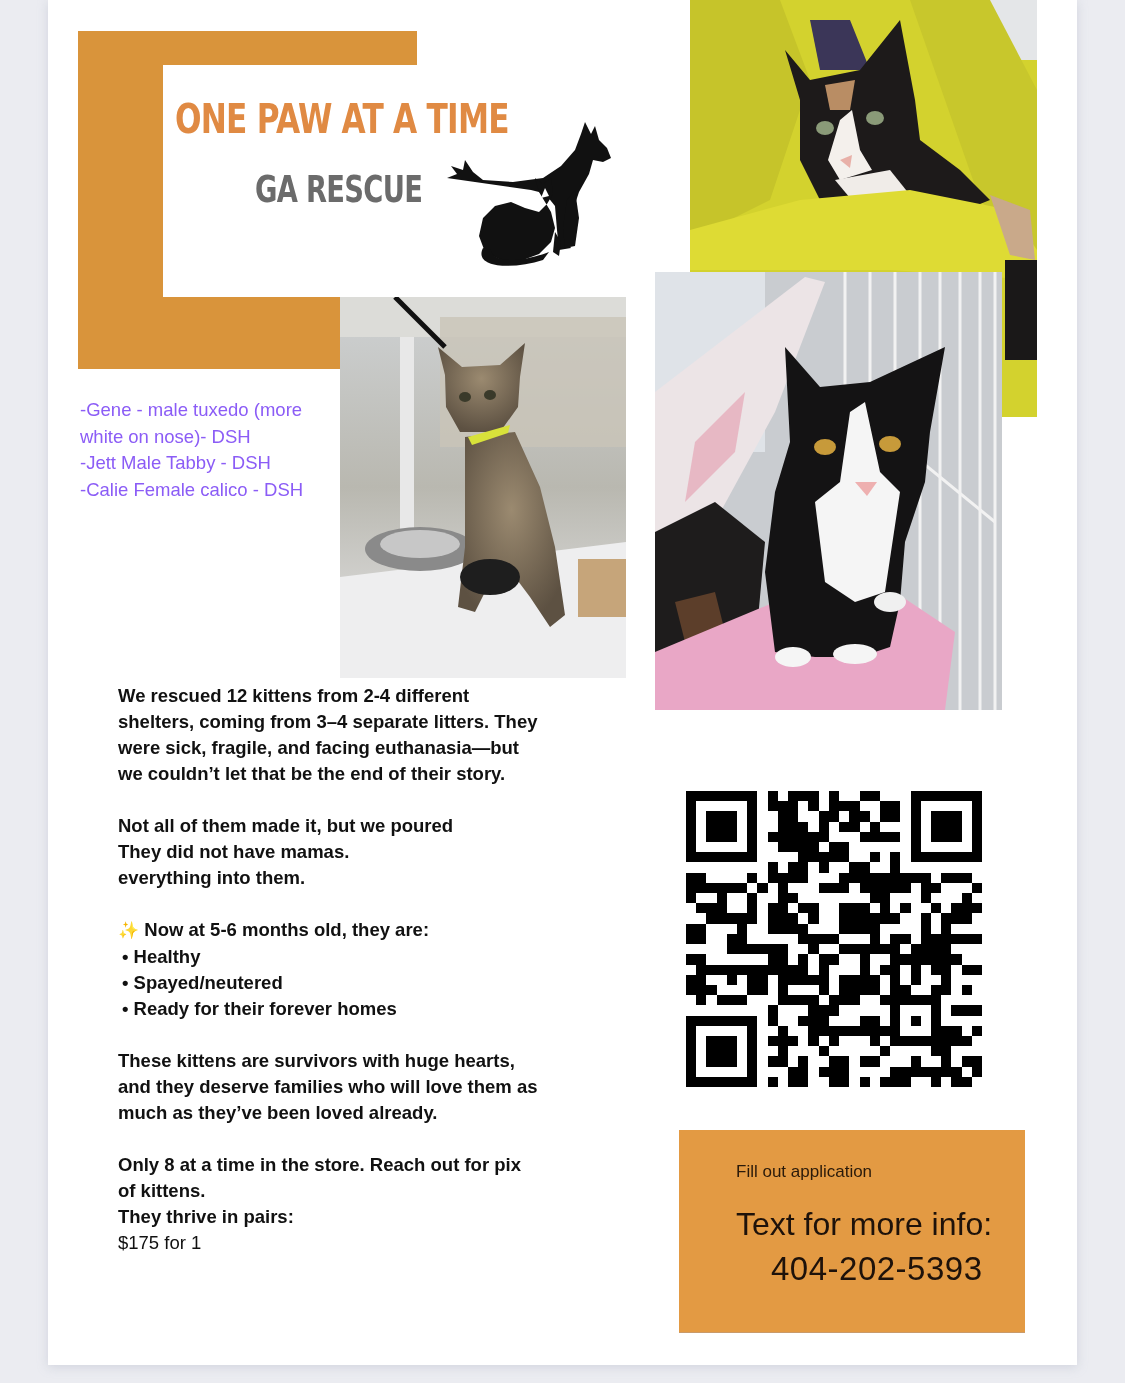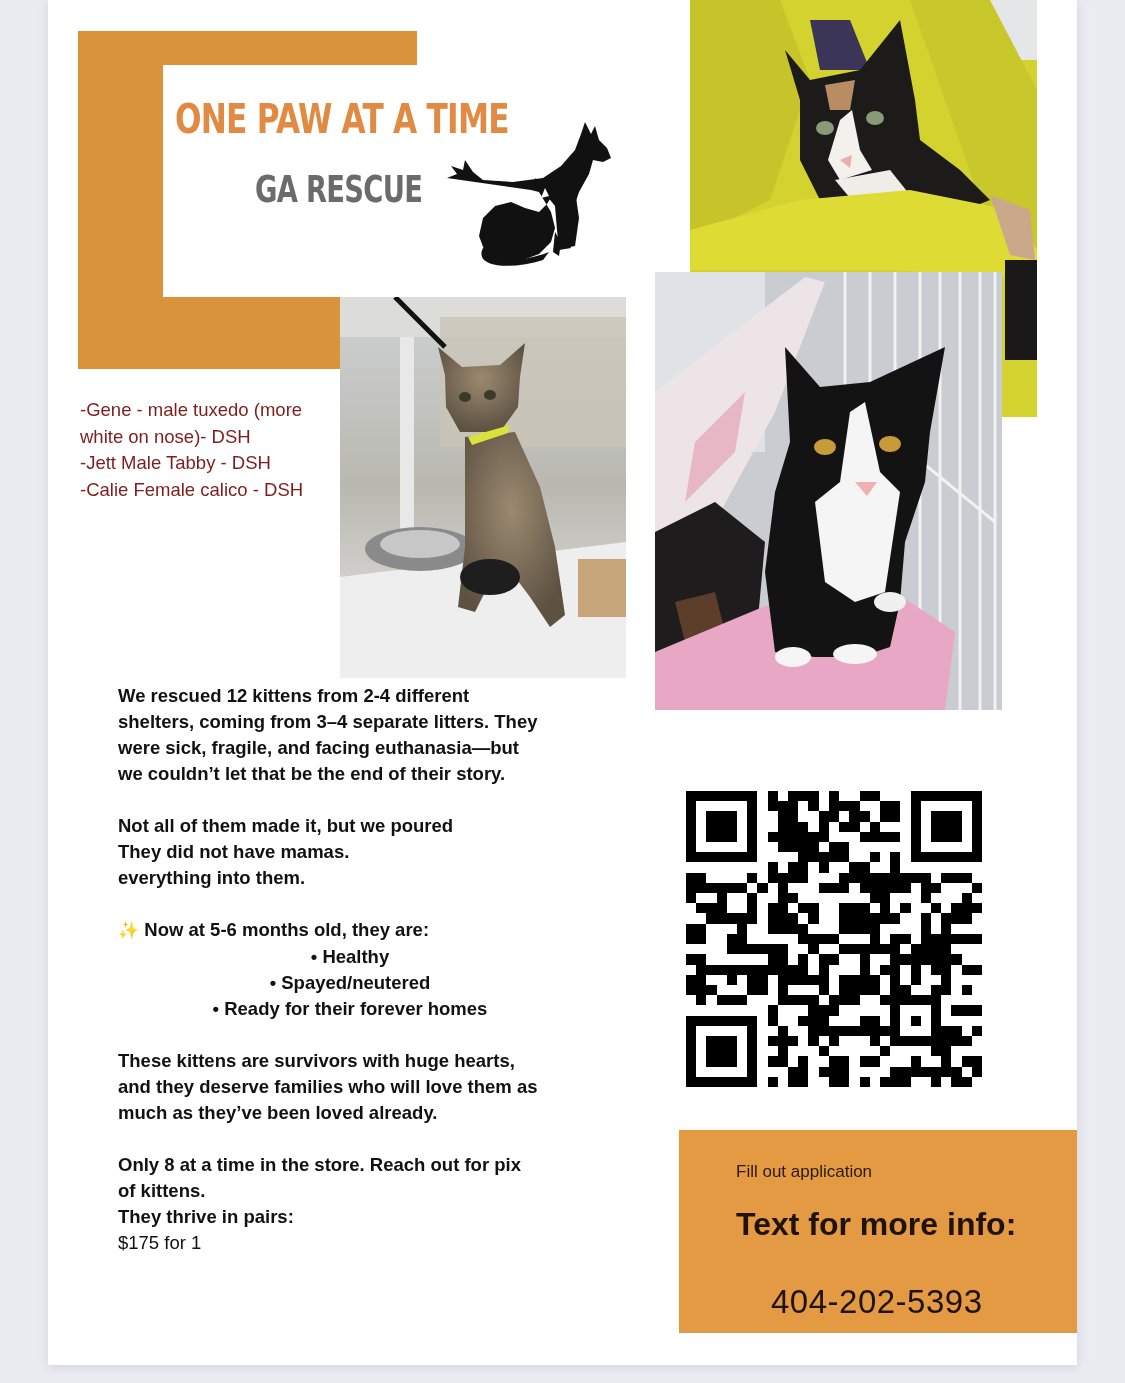--- a/index.html
+++ b/index.html
@@ -19,39 +19,39 @@
     left: 175px; top: 96px; font-family: "DejaVu Sans", sans-serif; font-weight: bold;
     font-size: 40px; color: #e08a43; letter-spacing: -1px; transform: scaleX(0.78);
     transform-origin: left top; white-space: nowrap; line-height: 46px;
   }
   .title-sub {
     left: 255px; top: 167px; font-family: "DejaVu Sans", sans-serif; font-weight: bold;
     font-size: 38px; color: #6b6b6b; letter-spacing: -1px; transform: scaleX(0.72);
     transform-origin: left top; white-space: nowrap; line-height: 44px;
   }
   .cat-list {
-    left: 80px; top: 397px; width: 255px; font-size: 18.5px; line-height: 26.5px; color: #7f1d1d;
+    left: 80px; top: 397px; width: 255px; font-size: 18.5px; line-height: 26.5px; color: #8b5cf6;
   }
   .cat-list div { white-space: nowrap; }
   .photo { overflow: hidden; }
   .story {
     left: 118px; top: 683px; width: 460px; font-size: 18.5px; line-height: 26px; color: #111;
   }
   .story p { margin: 0; }
   .story .b { font-weight: bold; }
   .story .gap { height: 26px; }
-  .story .bullet { padding-left: 4px; text-align: center; }
+  .story .bullet { padding-left: 4px; }
   .sparkle { color: #f2d27a; font-size: 17px; }
   .info-box {
-    left: 679px; top: 1130px; width: 398px; height: 202px; background: #e39a43;
+    left: 679px; top: 1130px; width: 346px; height: 202px; background: #e39a43;
     box-shadow: 0 1px 0 #c99a6a;
   }
   .fill-app { left: 57px; top: 32px; font-size: 17px; color: #2a1a0a; }
-  .text-more { left: 57px; top: 76px; font-size: 32px; color: #1e120a; white-space: nowrap; font-weight: bold; }
-  .phone { left: 92px; top: 120px; font-size: 33px; color: #1e120a; white-space: nowrap; letter-spacing: 0.5px; margin-top: 33px; }
+  .text-more { left: 57px; top: 76px; font-size: 32px; color: #1e120a; white-space: nowrap; }
+  .phone { left: 92px; top: 120px; font-size: 33px; color: #1e120a; white-space: nowrap; letter-spacing: 0.5px; }
 </style>
 </head>
 <body>
 
 <div class="sheet"></div>
 
 <div class="abs bracket" style="left:78px;top:31px;width:339px;height:34px;"></div>
 <div class="abs bracket" style="left:78px;top:31px;width:85px;height:338px;"></div>
 <div class="abs bracket" style="left:78px;top:297px;width:270px;height:72px;"></div>
 

